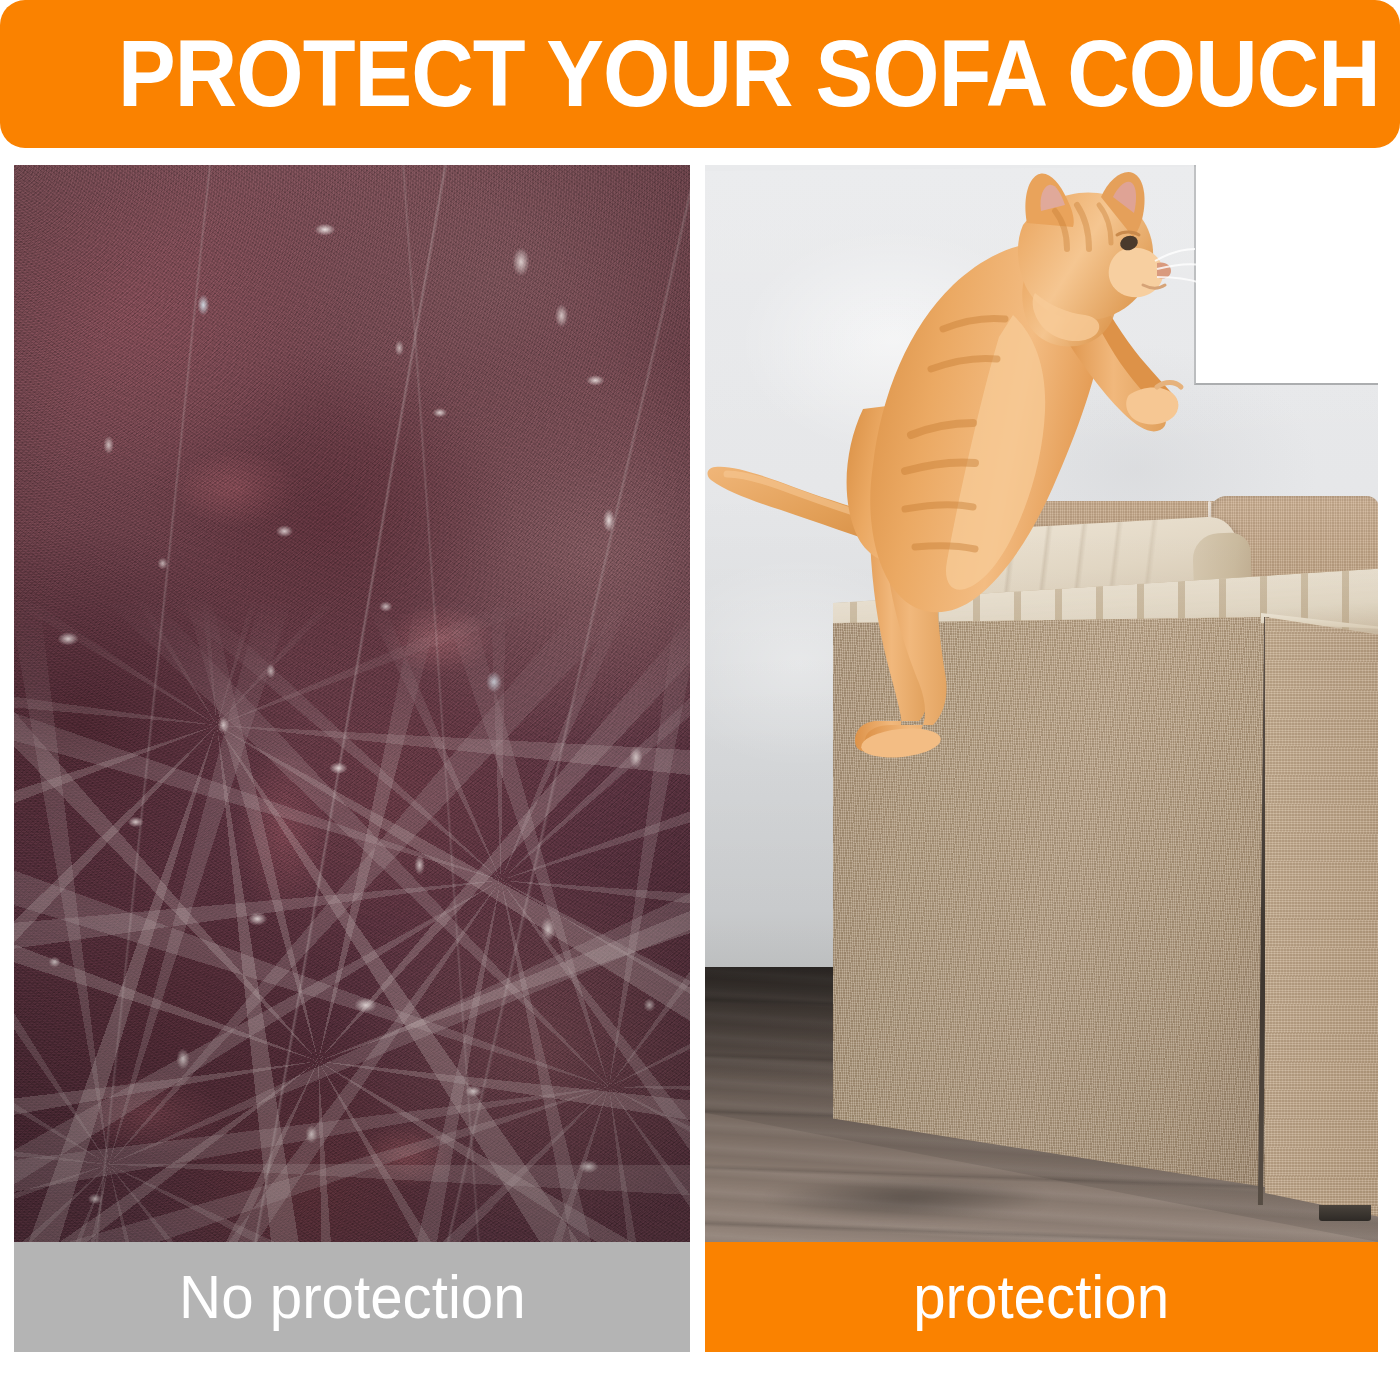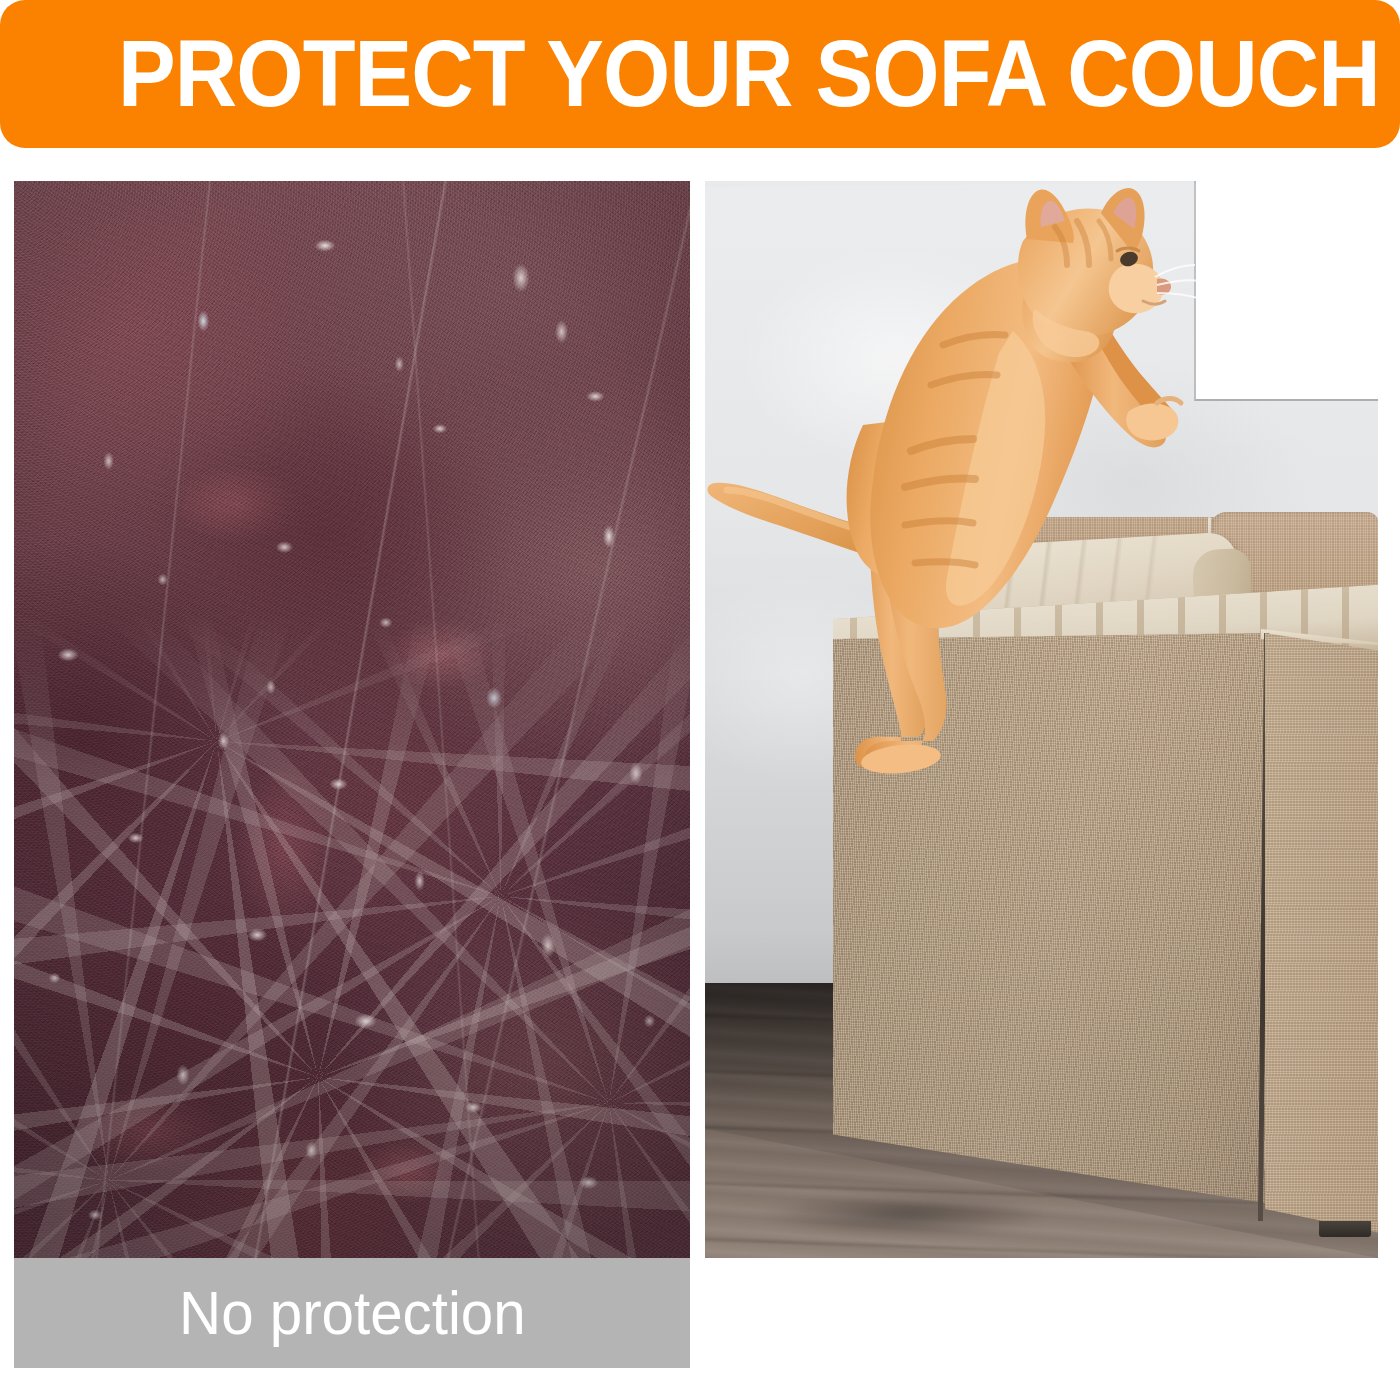--- a/index.html
+++ b/index.html
@@ -34,21 +34,21 @@
     letter-spacing: -1px;
     transform: scaleX(0.92);
     transform-origin: left center;
     margin-left: 118px;
     white-space: nowrap;
   }
 
   
   .panels {
     position: absolute;
-    left: 0; top: 148px;
+    left: 0; top: 132px;
     width: 1400px;
     height: 1252px;
   }
 
   .panel {
     position: absolute;
     top: 33px;
   }
   .panel-left  { left: 14px;  width: 676px; }
   .panel-right { left: 705px; width: 673px; }
@@ -550,14 +550,17 @@
         </svg>
 
       </div>
     </div>
   </div>
 
   <div class="label-bar label-bar-left">
     <span class="label-text">No protection</span>
   </div>
 
+  <div class="label-bar label-bar-right">
+    <span class="label-text">protection</span>
+  </div>
 
 </div>
 
 </body></html>

